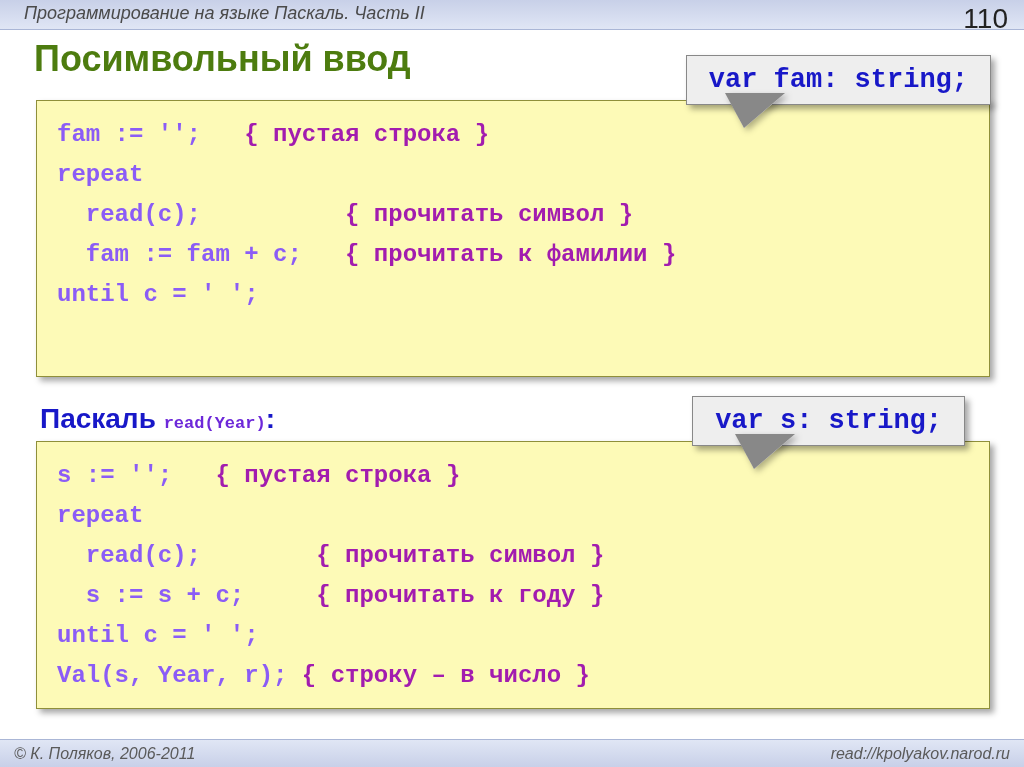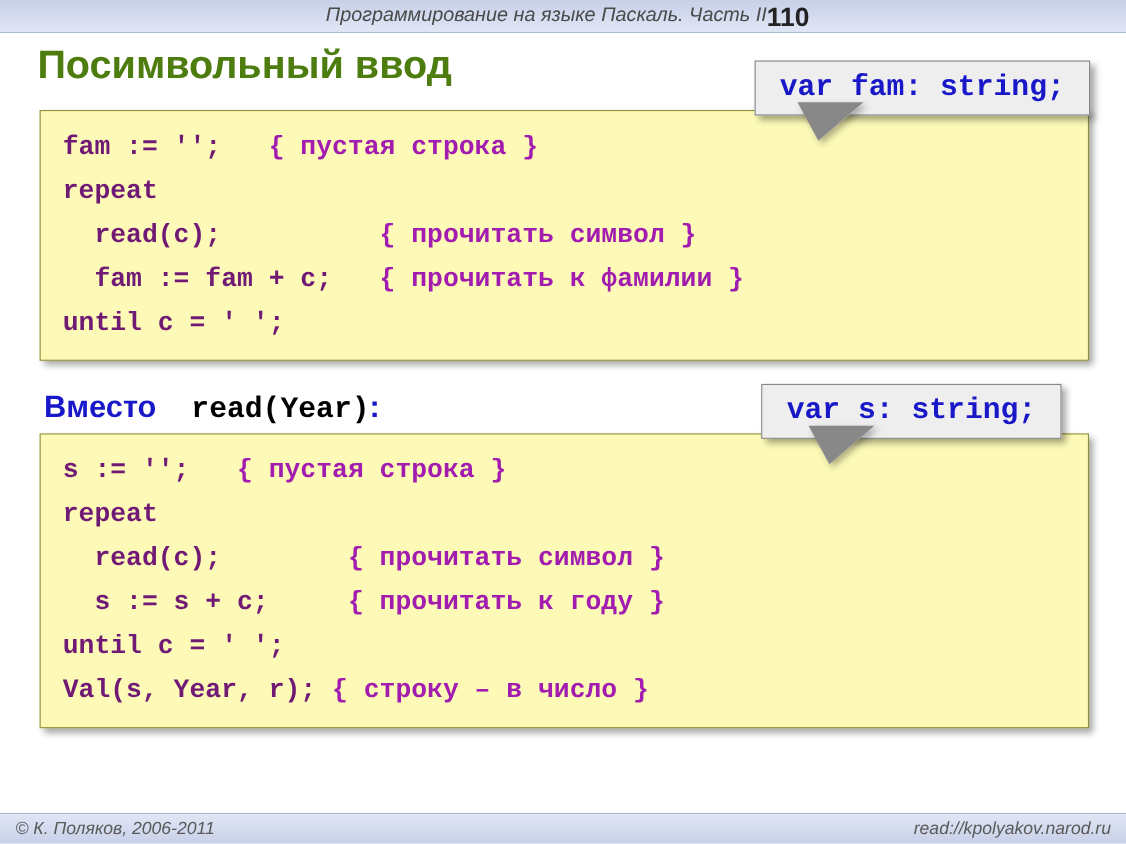--- a/index.html
+++ b/index.html
@@ -10,52 +10,52 @@
     height: 767px;
     background: #fff;
   }
   .header-bar {
     position: absolute;
     left: 0; top: 0; width: 1024px; height: 30px;
     background: linear-gradient(#c8d0e8, #e0e6f5);
     border-bottom: 1px solid #aab6d6;
     padding: 3px 10px 0 24px;
     display: flex;
-    justify-content: center;
+    justify-content: space-between;
     align-items: flex-start;
   }
   .header-title { font-size: 18px; font-style: italic; color: #4a4a4a; }
-  .page-no { font-size: 24px; font-weight: bold; color: #222; padding-right: 6px; }
+  .page-no { font-size: 28px; font-weight: normal; color: #222; padding-right: 6px; }
   .slide-title {
     position: absolute;
     left: 34px; top: 38px;
     font-size: 36px; font-weight: bold; color: #4d7c0f;
   }
   .content {
     position: absolute;
     left: 36px; top: 100px; width: 954px;
   }
   .section-head {
     font-size: 28px; font-weight: bold; color: #1818c8; margin: 8px 0 6px 4px;
   }
   .section-head .code-inline {
-    font-family: "Courier New", monospace; font-size: 27px; color: #000000; font-weight: bold; margin-left: 24px;
+    font-family: "Courier New", monospace; font-size: 17px; color: #6d28d9; font-weight: bold;
   }
   .code-box {
     position: relative;
     background: #fdfab7;
     border: 1.5px solid #8f8f3a;
     box-shadow: 4px 4px 6px rgba(0,0,0,.35);
     font-family: "Courier New", monospace;
     font-size: 24px;
     line-height: 40px;
     padding: 14px 20px 14px 20px;
     margin-bottom: 26px;
   }
-  .code-box .blk { color: #701a75; font-weight: bold; white-space: pre; }
+  .code-box .blk { color: #8b5cf6; font-weight: bold; white-space: pre; }
   .code-box .cmt { color: #a21caf; font-weight: bold; }
   .callout-wrap {
     position: absolute;
     z-index: 5;
   }
   .callout-box {
     position: relative;
     background: #eeeeee;
     border: 1.5px solid #888;
     box-shadow: 4px 4px 6px rgba(0,0,0,.35);
@@ -108,34 +108,34 @@
   <div class="header-bar">
     <span class="header-title">Программирование на языке Паскаль. Часть II</span>
     <span class="page-no">110</span>
   </div>
 
   <div class="slide-title">Посимвольный ввод</div>
 
   <div class="content">
 
 
-    <div class="code-box" style="height:228px;">
+    <div class="code-box" style="height:277px;">
       <div class="callout-wrap" id="callout1">
         <div class="callout-box">var fam: string;</div>
         <div class="callout-tail"></div>
       </div>
       <div><span class="blk">fam := '';   </span><span class="cmt">{ пустая строка }</span></div>
       <div><span class="blk">repeat</span></div>
       <div><span class="blk">  read(c);          </span><span class="cmt">{ прочитать символ }</span></div>
       <div><span class="blk">  fam := fam + c;   </span><span class="cmt">{ прочитать к фамилии }</span></div>
       <div><span class="blk">until c = ' ';</span></div>
     </div>
 
     <div class="section-head">
-      <span>Вместо </span><span class="code-inline">read(Year)</span><span>:</span>
+      <span>Паскаль </span><span class="code-inline">read(Year)</span><span>:</span>
     </div>
 
     <div class="code-box" style="height:268px;">
       <div class="callout-wrap" id="callout2">
         <div class="callout-box">var s: string;</div>
         <div class="callout-tail"></div>
       </div>
       <div><span class="blk">s := '';   </span><span class="cmt">{ пустая строка }</span></div>
       <div><span class="blk">repeat</span></div>
       <div><span class="blk">  read(c);        </span><span class="cmt">{ прочитать символ }</span></div>

